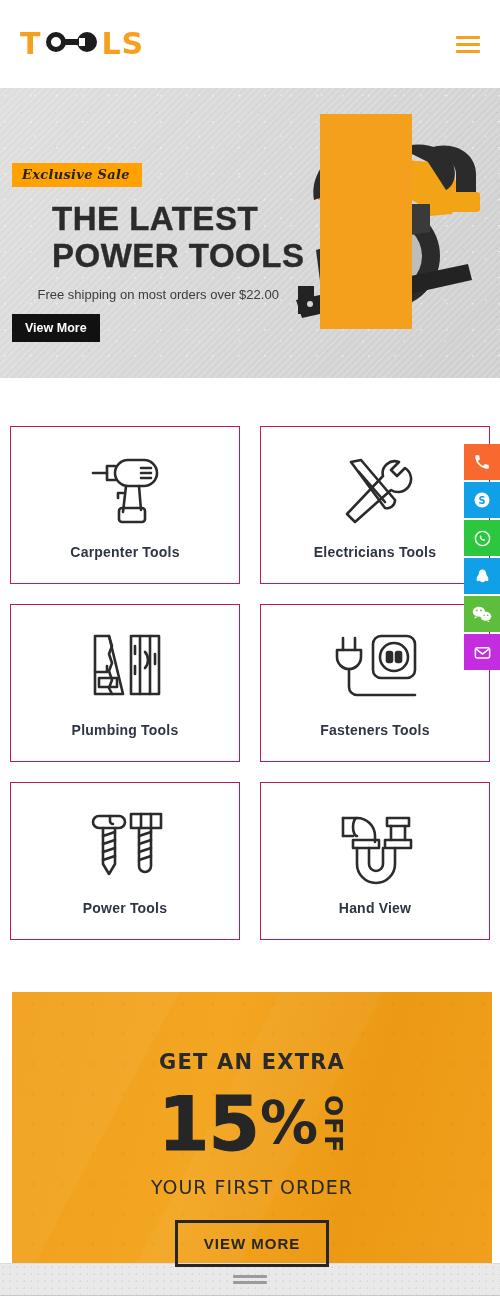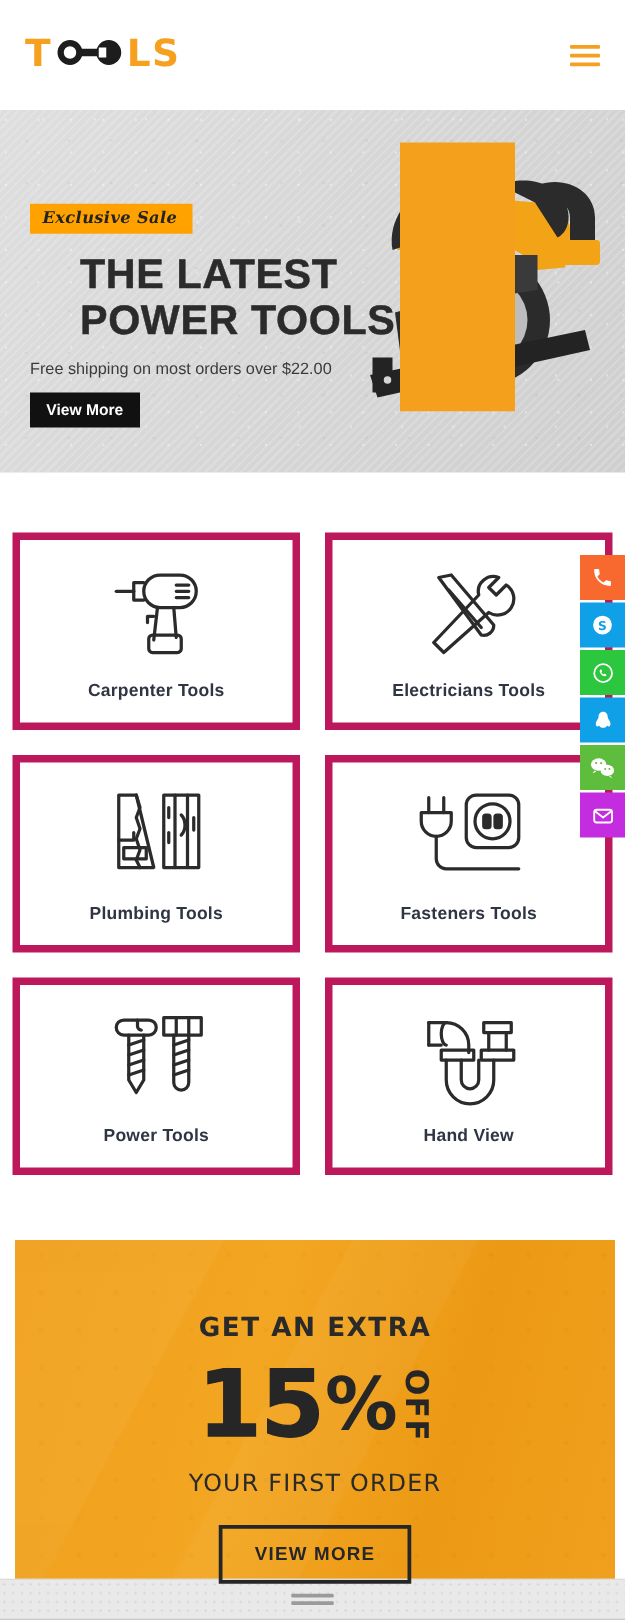--- a/index.html
+++ b/index.html
@@ -36,47 +36,47 @@
   }
   .hero-texture{
     position:absolute; inset:0;
     background-image:
       radial-gradient(circle at 18% 30%, rgba(255,255,255,.45) 0 1px, transparent 1px),
       radial-gradient(circle at 62% 72%, rgba(0,0,0,.05) 0 1px, transparent 1px),
       radial-gradient(circle at 85% 18%, rgba(255,255,255,.35) 0 1px, transparent 1px);
     background-size: 26px 26px, 34px 34px, 41px 41px;
     pointer-events:none;
   }
-  .hero-copy { position:absolute; left:24px; top:75px; z-index:4; }
+  .hero-copy { position:absolute; left:12px; top:75px; z-index:4; }
   .badge {
     display:inline-block; background:#FFA200; color:#232323;
     padding:4px 12px 5px 10px; font-size:13px;
     font-family:"DejaVu Serif", serif; font-style:italic; font-weight:bold;
     letter-spacing:.3px;
   }
   .hero-title {
     margin-top:14px;
     font-family:Liberation Sans, sans-serif;
     font-weight:bold; font-size:33px; line-height:1.12;
     letter-spacing:.5px; color:#2b2b2b; text-transform:uppercase;margin-left:40px;
     -webkit-text-stroke:0.4px #2b2b2b;
   }
   .hero-title .line2 { display:block; }
-  .hero-sub { margin-top:12px; font-size:13px; color:#3b3b3b; }
+  .hero-sub { margin-top:12px; font-size:13px; color:#3b3b3b;text-align:center; }
   .hero-btn {
     display:inline-block; margin-top:12px; background:#111; color:#fff;
     font-size:12.5px; font-weight:bold; padding:7px 13px; border:none; cursor:pointer;
   }
   .hero-art { position:absolute; right:10px; top:16px; width:210px; height:250px; z-index:2;}
   .hero-art-bg { position:absolute; left:40px; top:10px; width:92px; height:215px; background:#F4A01D; }
 
   
   .cats { padding: 48px 10px 0 10px; display:grid; grid-template-columns:1fr 1fr; gap:20px 20px; }
   .cat-card {
-    border:6px solid #be185d; background:#fff; height:158px;
+    border:1px solid #be185d; background:#fff; height:158px;
     display:flex; flex-direction:column; align-items:center; justify-content:center;
     cursor:pointer;
   }
   .cat-icon { height:80px; display:flex; align-items:center; justify-content:center; }
   .cat-label { margin-top:14px; font-size:14px; font-weight:bold; color:#2f3542; letter-spacing:.2px; }
 
   
   .promo {
     margin: 52px 8px 0 12px; height: 295px; position:relative; overflow:hidden;
     background: linear-gradient(105deg,#F0A01C 0%,#F3A622 40%,#EC9A15 70%,#F0A01E 100%);

